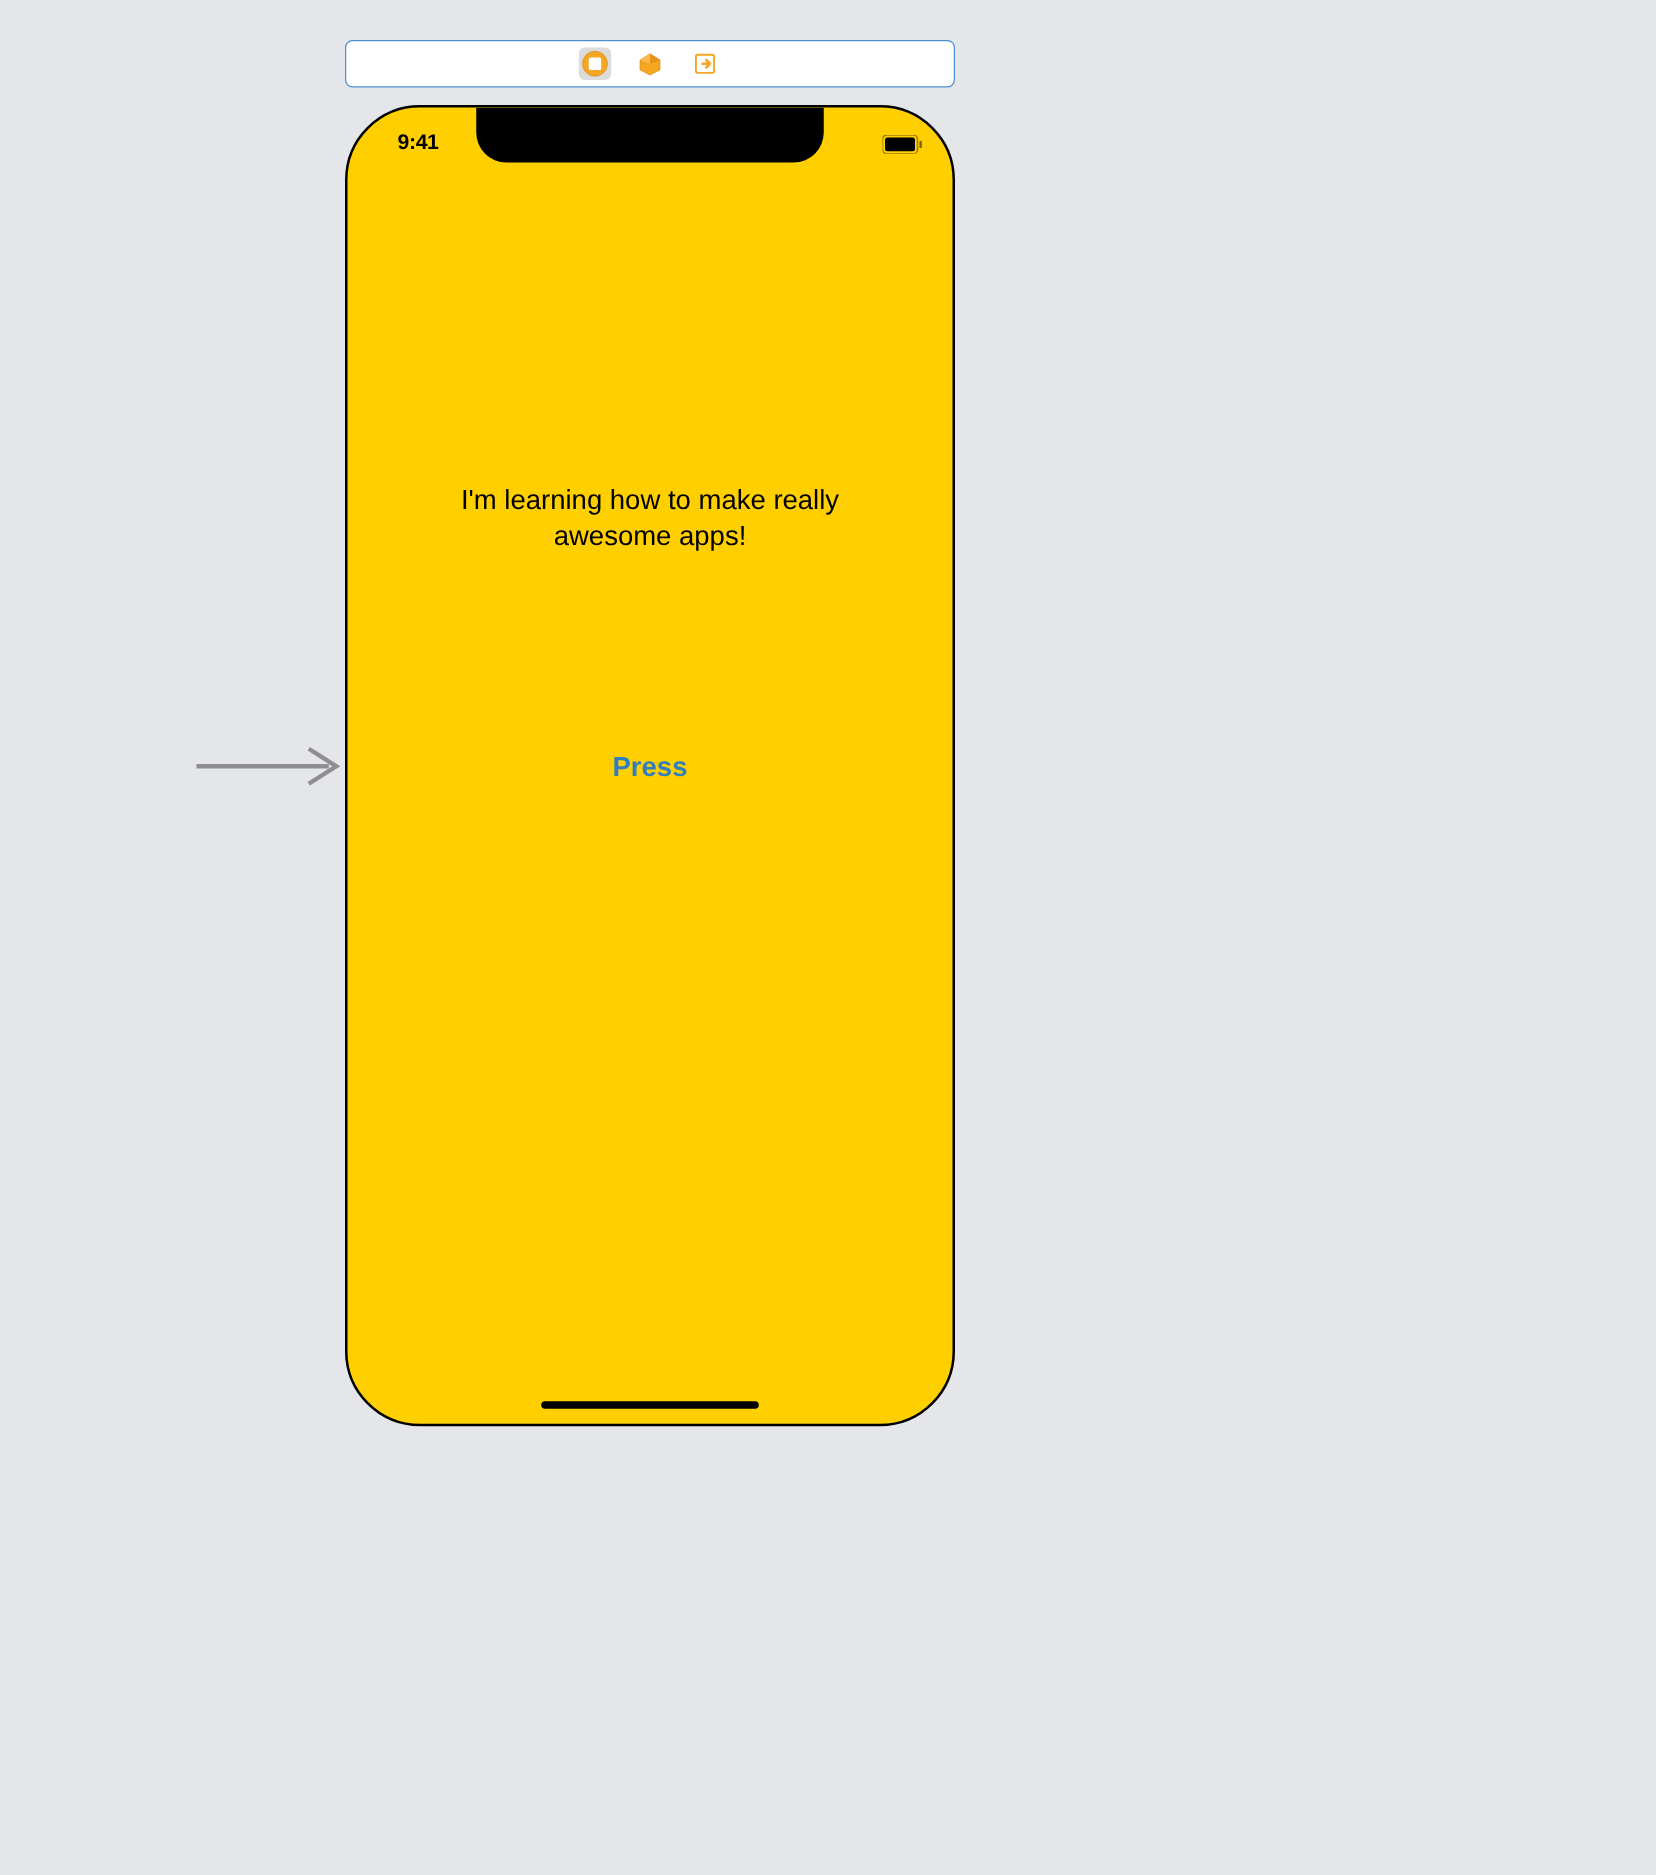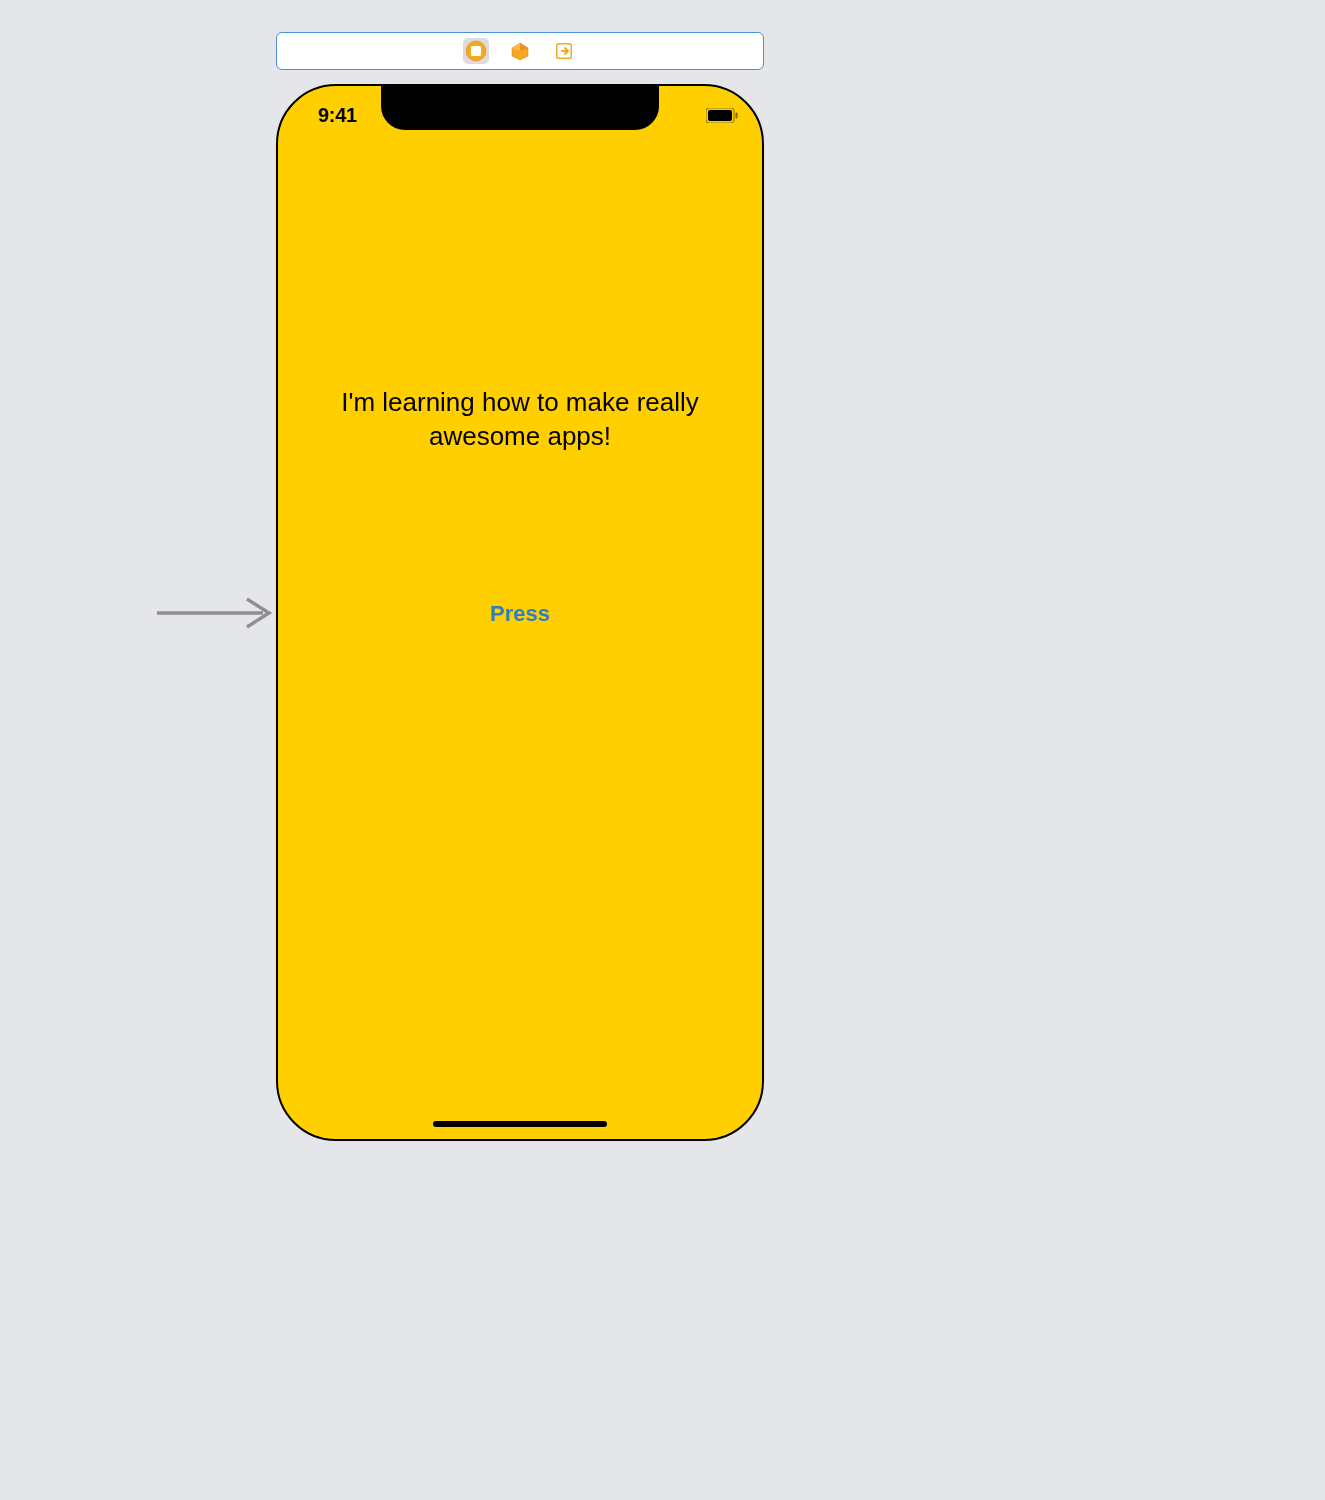--- a/index.html
+++ b/index.html
@@ -87,40 +87,40 @@
       top: 18px;
       left: 0;
       width: 100%;
       height: 28px;
     }
     
     .status-time {
       position: absolute;
       left: 40px;
       top: 0;
-      font-size: 20px;
+      font-size: 17px;
       font-weight: 600;
       color: #000;
       letter-spacing: -0.3px;
     }
     
     .status-battery {
       position: absolute;
       right: 24px;
       top: 4px;
     }
     
     
     .main-label {
       position: absolute;
       top: 300px;
       left: 0;
       width: 100%;
       text-align: center;
-      font-size: 26px;
+      font-size: 22px;
       color: #000;
       line-height: 1.3;
       font-weight: 400;
       padding: 0 60px;
     }
     
     
     .press-button {
       position: absolute;
       top: 515px;

